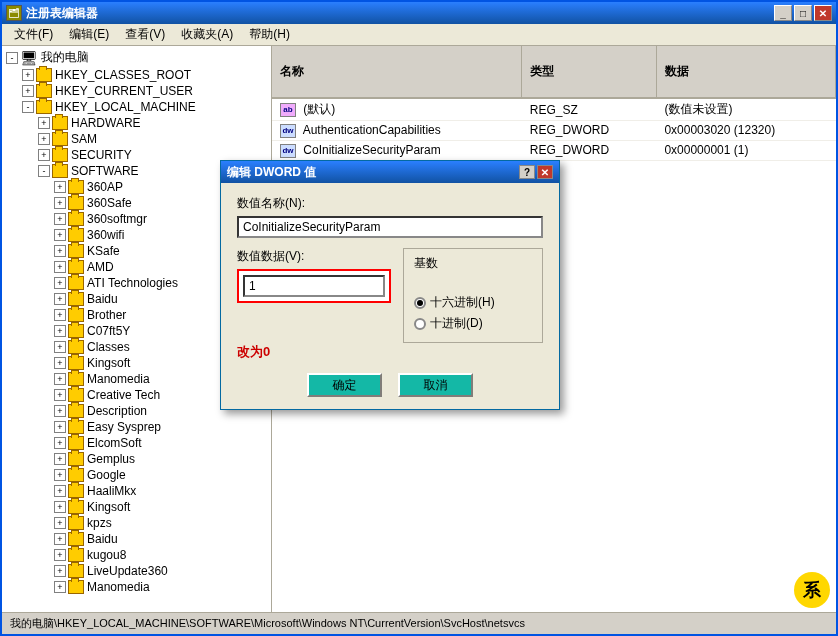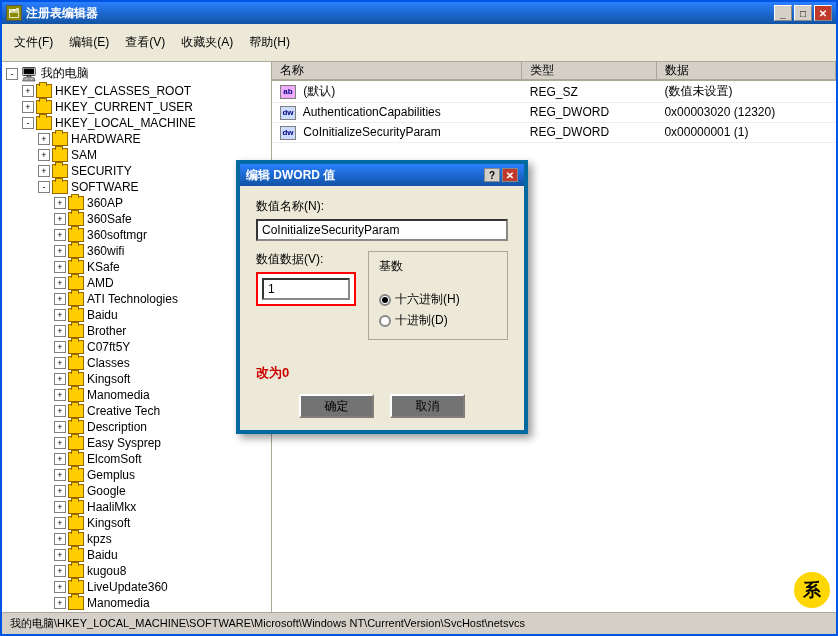--- a/index.html
+++ b/index.html
@@ -71,23 +71,22 @@
       color: #000;
     }
     .title-btn.close-btn {
       background: #C0392B;
       color: white;
     }
 
     
     .menu-bar {
       background: #ECE9D8;
-      height: 38px;
-      display: flex;
-      align-items: center;
+      height: 22px;
+      display: flex;
       padding: 0 4px;
       border-bottom: 1px solid #ACA899;
       flex-shrink: 0;
     }
     .menu-item {
       padding: 2px 8px;
       cursor: pointer;
       font-size: 12px;
     }
 
@@ -161,22 +160,22 @@
 
     .registry-table {
       width: 100%;
       border-collapse: collapse;
     }
     .registry-table th {
       background: #D4D0C8;
       border-right: 1px solid #ACA899;
       border-bottom: 2px solid #ACA899;
       text-align: left;
-      padding: 0 8px;
-      font-weight: normal;
+      padding: 17px 8px;
+      font-weight: bold;
       font-size: 12px;
       position: sticky;
       top: 0;
     }
     .registry-table td {
       border-bottom: 1px solid #F0EEE8;
       padding: 2px 8px;
       font-size: 12px;
     }
     .reg-icon {
@@ -246,24 +245,24 @@
 
     
     .dialog-overlay {
       position: absolute;
       top: 0; left: 0; right: 0; bottom: 0;
       pointer-events: none;
     }
     .dialog {
       position: absolute;
       top: 160px;
-      left: 236px;
-      width: 292px;
+      left: 220px;
+      width: 340px;
       background: #ECE9D8;
-      border: 4px solid #0369a1;
+      border: 1px solid #0369a1;
       box-shadow: 4px 4px 8px rgba(0,0,0,0.4);
       pointer-events: all;
     }
     .dialog-title {
       background: linear-gradient(to bottom, #2A7FFF, #1152A3);
       color: white;
       height: 22px;
       display: flex;
       align-items: center;
       justify-content: space-between;
@@ -329,21 +328,21 @@
     .dialog-right {
       width: 140px;
     }
     .dialog-radio-group {
       border: 1px solid #ACA899;
       padding: 6px 10px;
       background: #ECE9D8;
     }
     .dialog-radio-title {
       font-size: 12px;
-      margin-bottom: 16px;
+      margin-bottom: 22px;
     }
     .radio-item {
       display: flex;
       align-items: center;
       gap: 4px;
       margin-bottom: 4px;
       font-size: 12px;
     }
     .radio-circle {
       width: 12px;
@@ -359,32 +358,32 @@
       content: '';
       width: 6px;
       height: 6px;
       border-radius: 50%;
       background: #000;
     }
     .dialog-change-text {
       color: #CC0000;
       font-size: 13px;
       font-weight: bold;
-      margin-top: 24px;
+      margin-top: 0;
     }
     .dialog-buttons {
       display: flex;
       justify-content: center;
       gap: 16px;
       margin-top: 12px;
     }
     .dialog-btn {
       width: 75px;
       height: 24px;
-      background: #737373;
+      background: #14b8a6;
       border: 2px outset #D4D0C8;
       border-top-color: #fff;
       border-left-color: #fff;
       font-size: 12px;
       cursor: pointer;
       display: flex;
       align-items: center;
       justify-content: center;
     }
 

